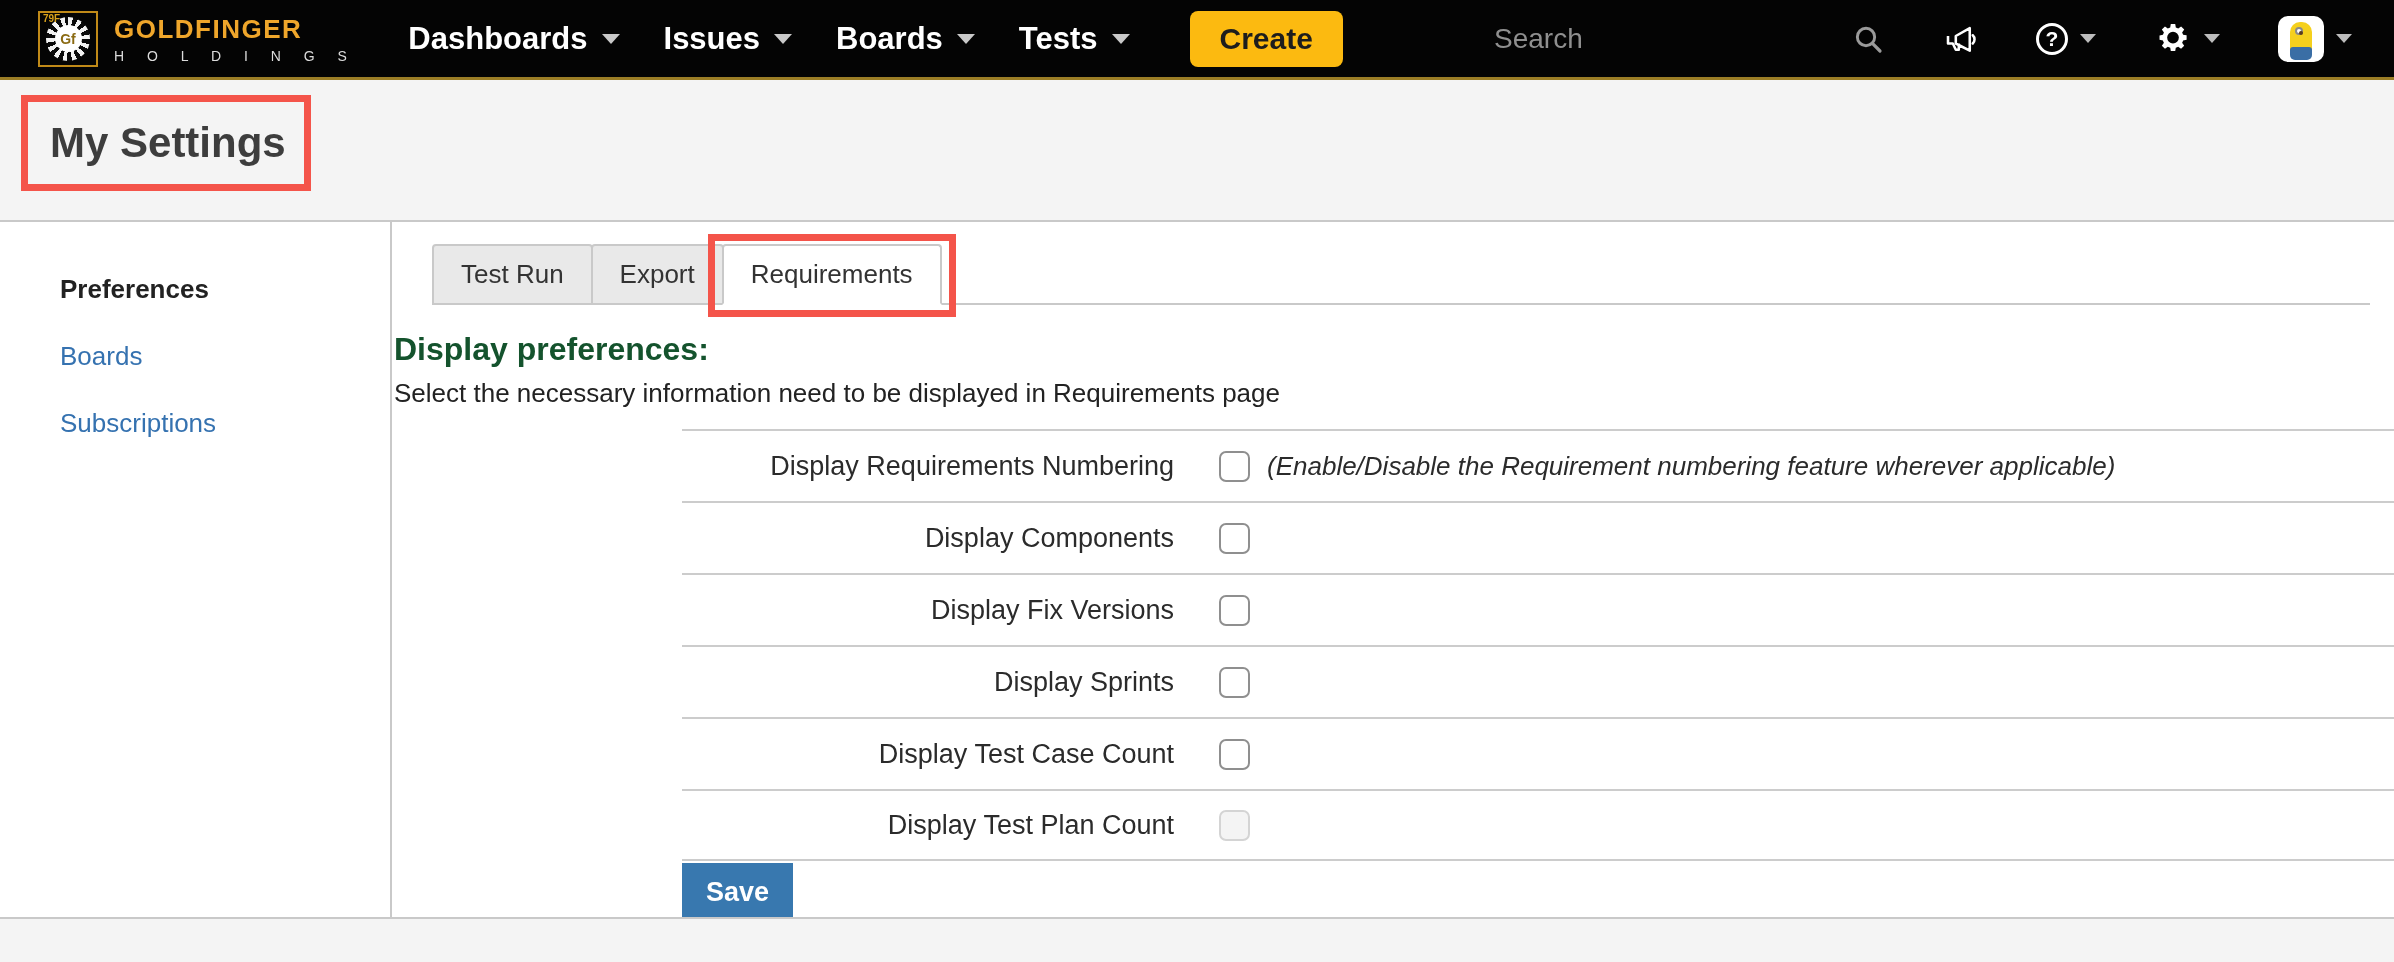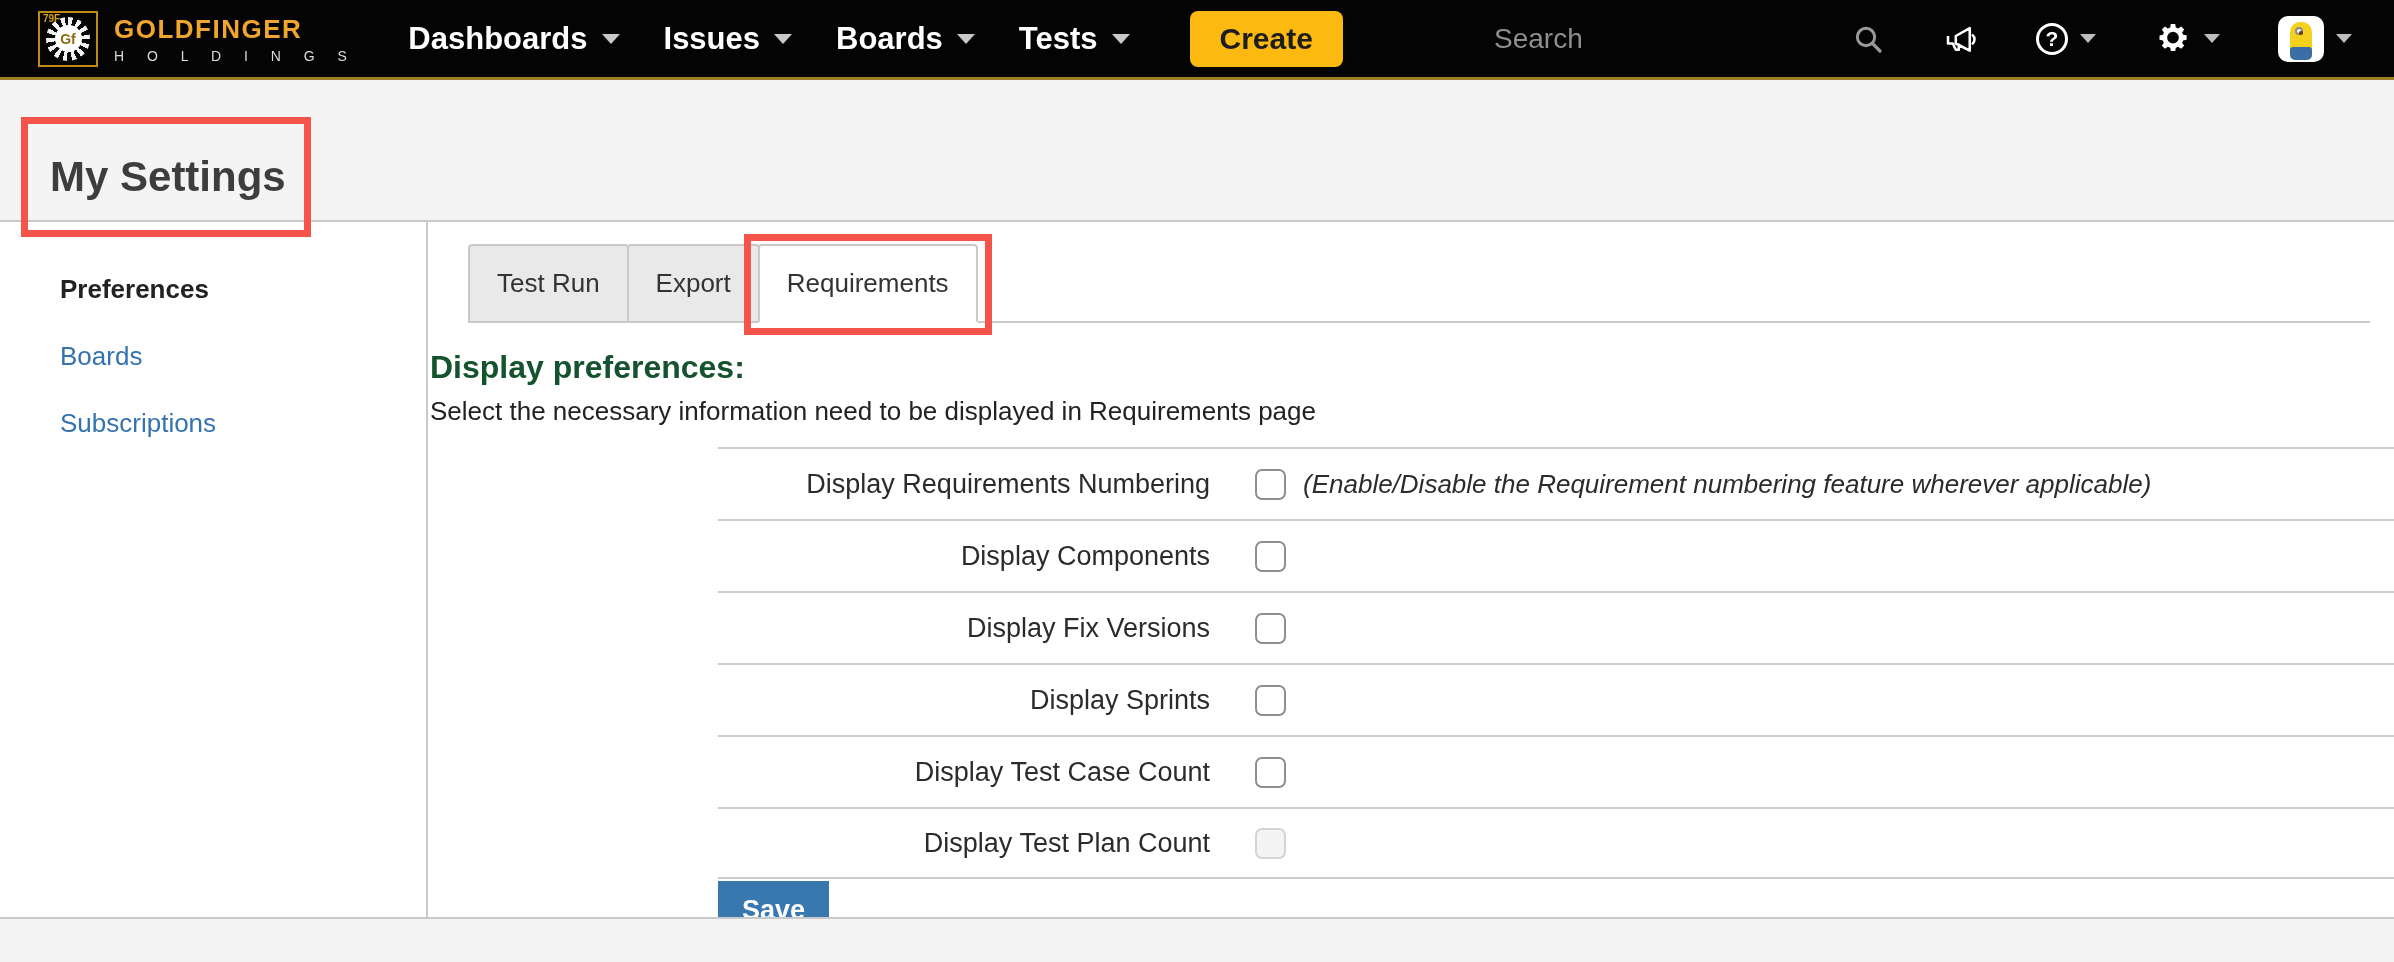--- a/index.html
+++ b/index.html
@@ -106,51 +106,51 @@
     background: #3a6ea5; border-radius: 3px 3px 5px 5px;
   }
 
   
   .page-header {
     height: 142px; background: #f4f4f4;
     border-bottom: 2px solid #c9c9c9;
     position: relative; flex-shrink: 0;
   }
   .title-annotation {
-    position: absolute; left: 21px; top: 37px;
-    width: 290px; height: 120px;
+    position: absolute; left: 21px; top: 15px;
+    width: 290px; height: 96px;
     border: 7px solid #f4544a;
     display: flex; align-items: center;
   }
   .page-title { color: #3d3d3d; font-size: 42px; padding-left: 22px; }
 
   
   .content-row { flex: 1; display: flex; min-height: 0; }
   .sidebar {
-    width: 428px; flex-shrink: 0;
+    width: 392px; flex-shrink: 0;
     border-right: 2px solid #c9c9c9;
     padding: 52px 0 0 60px;
   }
   .sidebar-heading { font-size: 26px; font-weight: 700; color: #222222; }
   .sidebar-link { display: block; font-size: 26px; color: #3572b0; margin-top: 36px; text-decoration: none; cursor: pointer; }
 
   .main { flex: 1; padding-top: 22px; min-width: 0; }
 
   
   .tabs-strip {
     margin-left: 40px; margin-right: 24px;
     display: flex; align-items: flex-end;
     border-bottom: 2px solid #c9c9c9;
   }
   .tab {
     position: relative;
     background: #e9e9e9;
     border: 2px solid #c9c9c9;
     border-radius: 4px 4px 0 0;
-    padding: 22px 27px;
+    padding: 13px 27px;
     font-size: 26px; color: #333333;
     margin-bottom: -2px; margin-right: -2px;
     cursor: pointer;
   }
   .tab.active { background: #ffffff; border-bottom-color: #ffffff; z-index: 2; }
   .annotation-box {
     position: absolute; inset: -12px -16px -14px -16px;
     border: 7px solid #f4544a;
     pointer-events: none; z-index: 3;
   }

